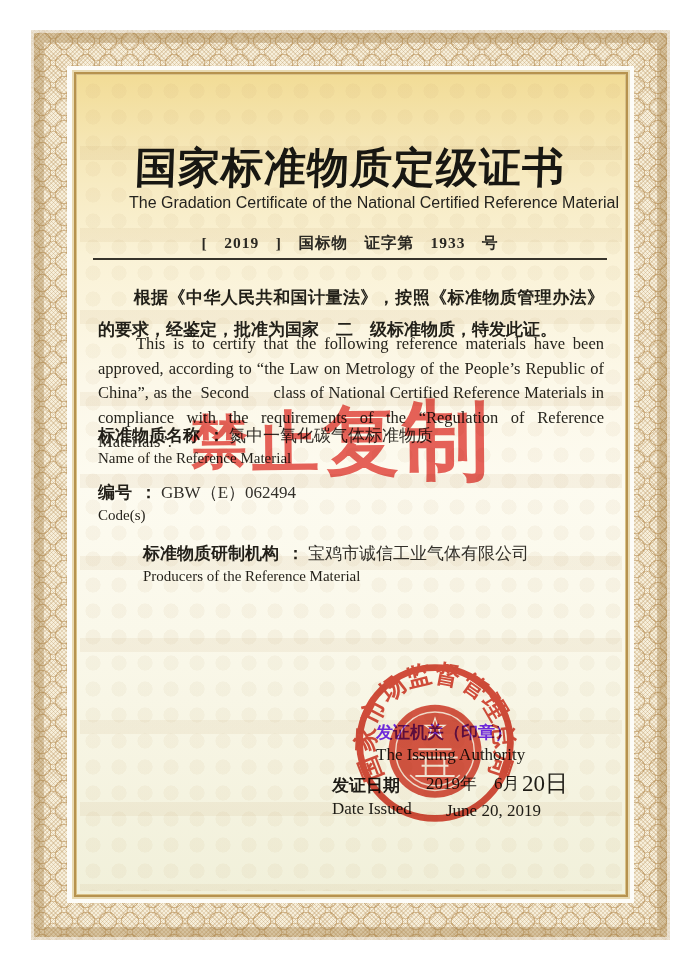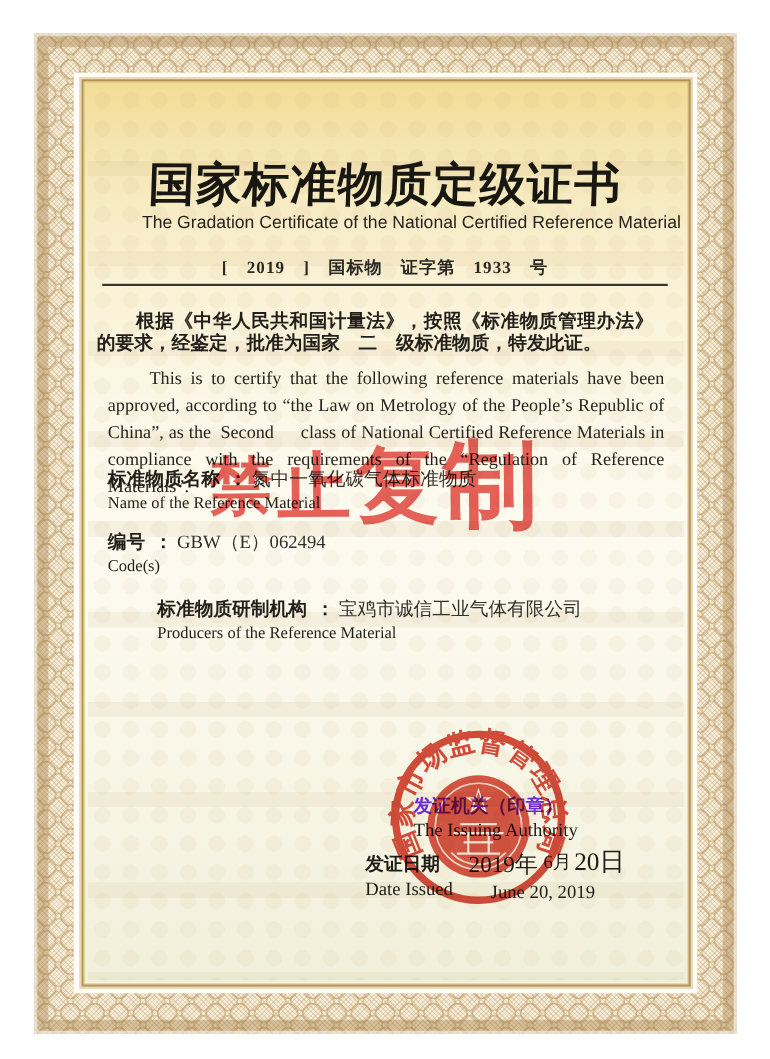--- a/index.html
+++ b/index.html
@@ -59,22 +59,22 @@
   }
   .certno {
     position:absolute; top:233px; left:0; width:100%; text-align:center;
     font-size:15.5px; font-weight:700; color:#2a2822; letter-spacing:1px;
   }
   .rule {
     position:absolute; top:258px; left:93px; width:514px; height:0;
     border-top:2px solid #37342b;
   }
   .para-cn {
-    position:absolute; top:282px; left:88px; width:506px;
-    font-size:17px; line-height:20px; font-weight:700; color:#222019;
+    position:absolute; top:282px; left:98px; width:506px;
+    font-size:17px; line-height:32px; font-weight:700; color:#222019;
     text-align:justify; text-indent:2.1em;
   }
   .para-en {
     position:absolute; top:332px; left:98px; width:506px;
     font-size:16.5px; line-height:24.5px; color:#26241d;
     text-align:justify; text-indent:2.3em;
   }
   .para-en .blank { margin:0 20px 0 4px; }
 
   .field { position:absolute; left:98px; right:68px; color:#221f18; }
@@ -95,21 +95,21 @@
     color:#e2403a; opacity:.82; mix-blend-mode:multiply;
     pointer-events:none; transform:rotate(-.5deg);
   }
   .watermark .c1{font-size:58px;} .watermark .c2{font-size:67px;}
   .watermark .c3{font-size:76px;} .watermark .c4{font-size:86px;}
 
   
   .auth-cn { position:absolute; top:721px; left:376px; font-size:17px; font-weight:700; color:#6d28d9; z-index:2;}
   .auth-en { position:absolute; top:745px; left:376px; font-size:17px; color:#1e1c16; z-index:2;}
   .date-label-cn { position:absolute; top:774px; left:332px; font-size:17px; font-weight:700; color:#1e1c16; z-index:2;}
-  .date-year  { position:absolute; top:772px; left:426px; font-size:21px; color:#1e1c16; z-index:2;}
+  .date-year  { position:absolute; top:772px; left:426px; font-size:17px; color:#1e1c16; z-index:2;}
   .date-month { position:absolute; top:772px; left:494px; font-size:17px; color:#1e1c16; z-index:2;}
   .date-day   { position:absolute; top:768px; left:522px; font-size:23px; color:#1e1c16; z-index:2;}
   .date-label-en { position:absolute; top:799px; left:332px; font-size:17px; color:#1e1c16; z-index:2;}
   .date-en { position:absolute; top:801px; left:446px; font-size:17px; color:#1e1c16; z-index:2;}
 
   
   .seal {
     position:absolute; top:650px; left:342px; width:186px; height:186px;
     z-index:5; mix-blend-mode:multiply; opacity:.9; pointer-events:none;
   }

